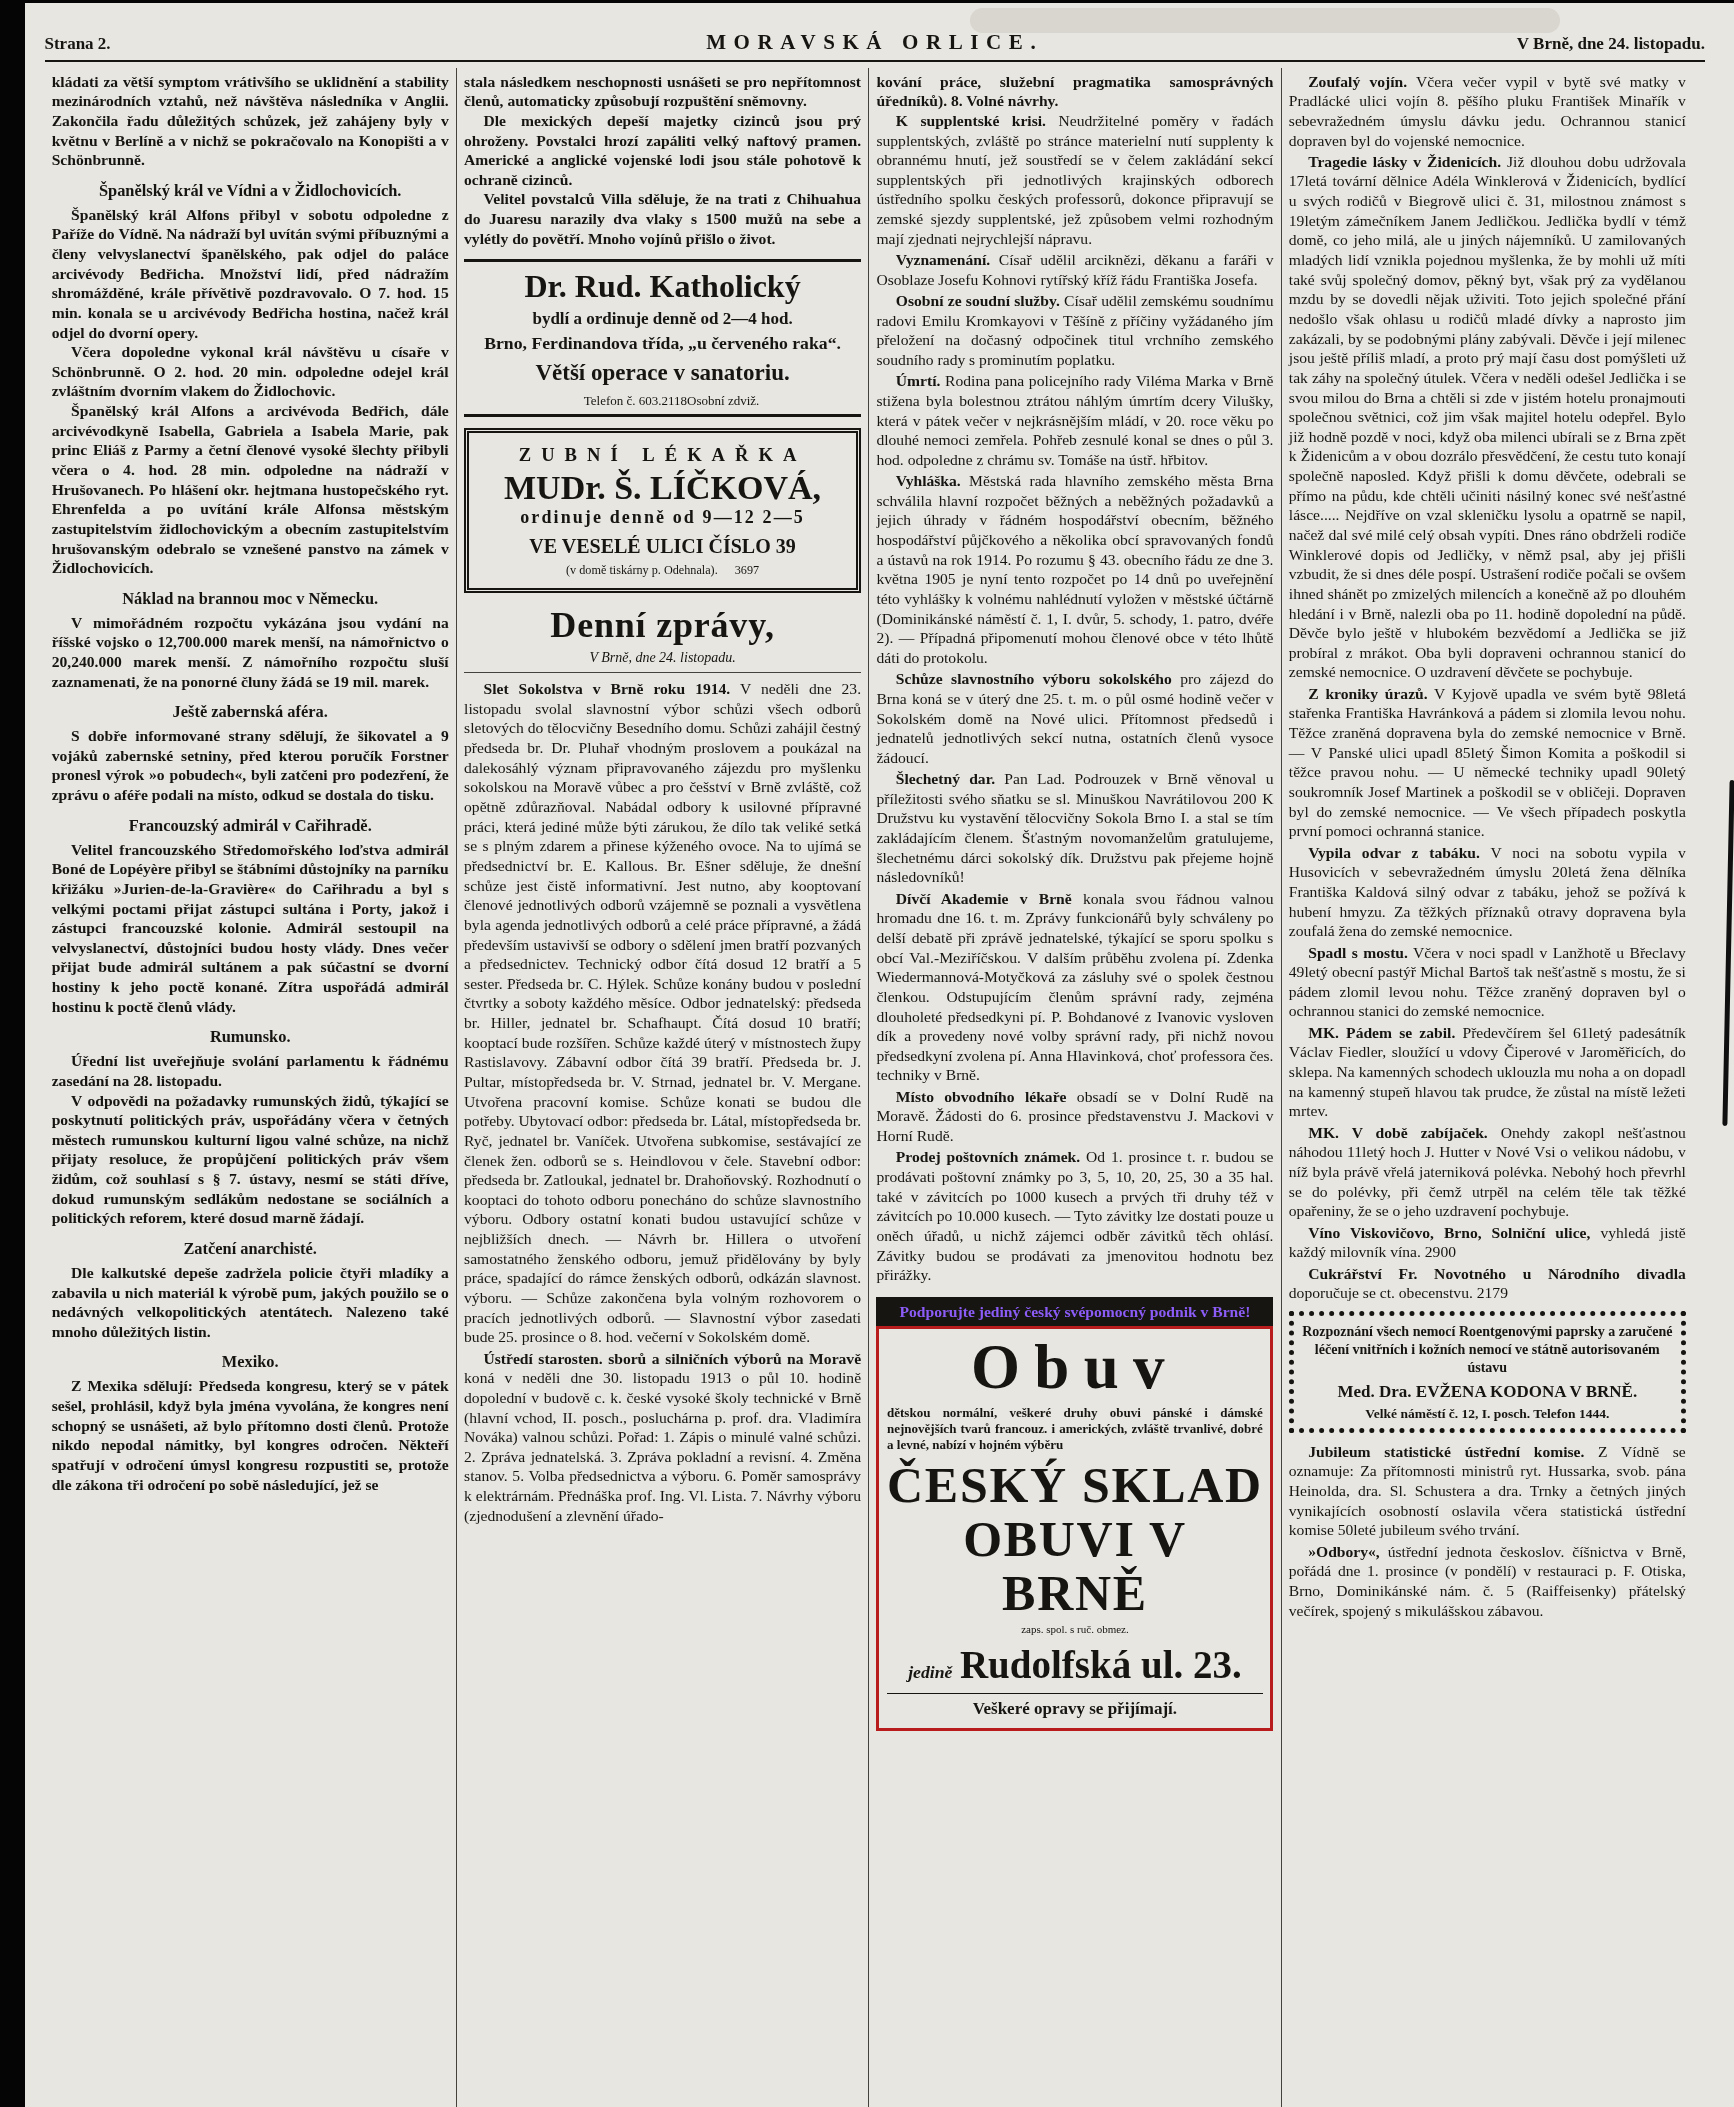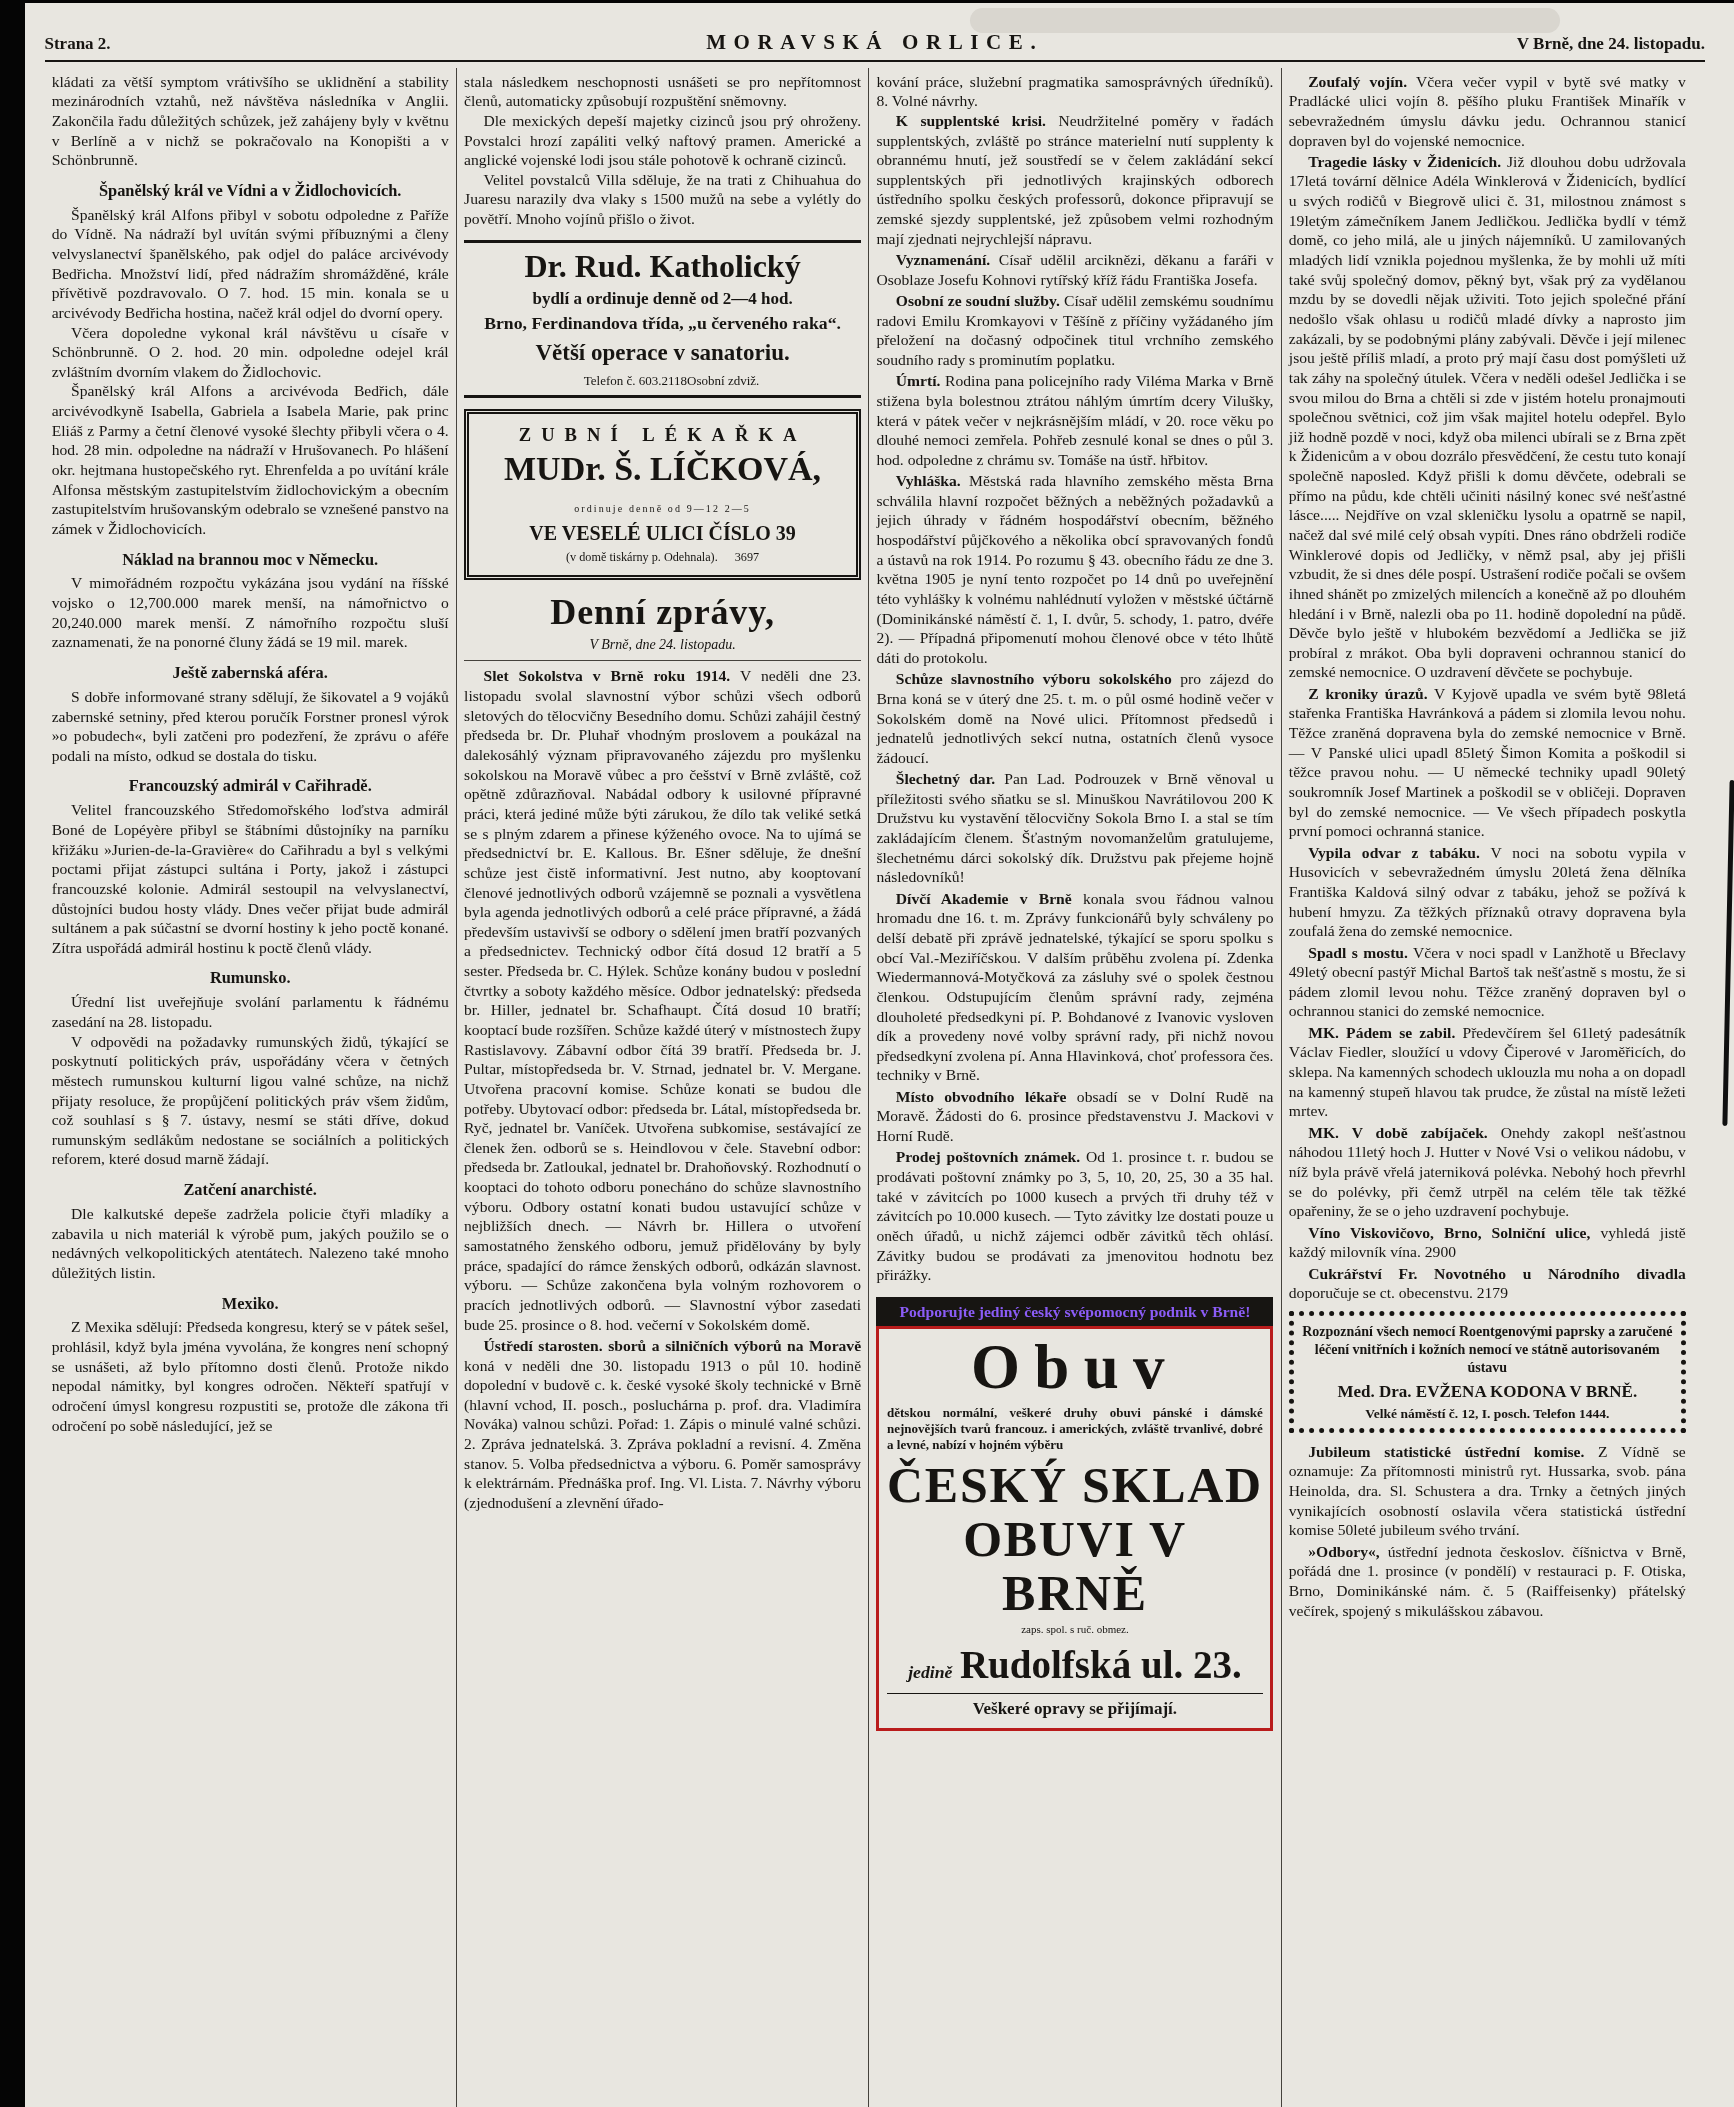--- a/index.html
+++ b/index.html
@@ -17,40 +17,40 @@
   }
   .page-num{font-size:17px;font-weight:bold;}
   .masthead{font-size:21px;font-weight:bold;letter-spacing:7.6px;text-align:center;}
   .dateline-top{font-size:17px;font-weight:bold;text-align:right;}
   .columns{display:flex;margin:6.7px 11px 0 20px;}
   .col{
     width:397px;padding:3.4px 7.2px 0 7.2px;height:2445px;overflow:hidden;
     text-align:justify;font-size:15.6px;line-height:1.26;
   }
   .col + .col{border-left:0.8px solid #45423c;}
-  p.para{margin:0;text-indent:19.4px;}
+  p.para{margin:0;text-indent:19.4px;font-weight:bold;}
   p.para.noindent{text-indent:0;}
   h3.article-title{text-align:center;font-size:16.4px;font-weight:bold;margin:11px 12.6px 4.2px;line-height:1.2;}
   p.news-item{margin:0 0 1.7px;text-indent:19.4px;}
   .news-lead{font-weight:bold;margin-top:12px;}
   .section-head{text-align:center;margin:14.3px 0 5.9px;border-bottom:0.8px solid #45423c;padding-bottom:5.9px;}
   .section-title{font-size:36px;font-weight:bold;letter-spacing:0.8px;line-height:1;}
   .section-dateline{font-style:italic;font-size:14px;margin-top:5.9px;}
   
   .ad-kath{border-top:3.4px solid #171512;border-bottom:3.4px solid #171512;margin:11px 0;padding:7.6px 2.5px 5px;text-align:center;}
   .ak-name{font-size:32px;font-weight:bold;line-height:1.05;}
   .ak-l1{font-size:17px;font-weight:bold;margin-top:4.2px;}
   .ak-l2{font-size:17.7px;font-weight:bold;margin-top:2.5px;}
   .ak-l3{font-size:23px;font-weight:bold;margin-top:5px;}
   .ak-foot{display:flex;justify-content:center;font-size:13px;margin-top:5px;padding:0 3.4px;margin-left:18px;}
   
   .ad-lick{border:5px double #171512;margin:3.4px 0 12.6px;padding:9.3px 4.2px;text-align:center;}
   .al-top{font-size:18.6px;font-weight:bold;letter-spacing:10px;}
   .al-name{font-size:34px;font-weight:bold;margin-top:4.2px;line-height:1.05;}
-  .al-hours{font-size:10px;font-weight:normal;letter-spacing:2.1px;margin-top:17px;}
+  .al-hours{font-size:18px;font-weight:bold;letter-spacing:2.1px;margin-top:0;}
   .al-addr{font-size:20px;font-weight:bold;margin-top:5px;}
   .al-note{font-size:12.2px;margin-top:4.2px;display:flex;justify-content:center;gap:17px;}
   
   .banner{background:#171512;color:#8b5cf6;font-weight:bold;font-size:15.6px;text-align:center;padding:5px 1.7px;margin:11.8px 0 0;}
   .ad-obuv{border:3px solid #b91c1c;margin:0 0 5px;padding:6.7px 7.6px 8.4px;text-align:center;}
   .ao-word{font-size:63px;font-weight:bold;letter-spacing:14.3px;line-height:1;}
   .ao-desc{font-size:13px;font-weight:bold;text-align:justify;margin:5.9px 0 4.2px;line-height:1.25;}
   .ao-big{font-size:50px;font-weight:bold;line-height:1.08;letter-spacing:1.7px;}
   .ao-zaps{font-size:11px;margin:3.4px 0 0.8px;}
   .ao-street-line{margin-top:2.5px;}

